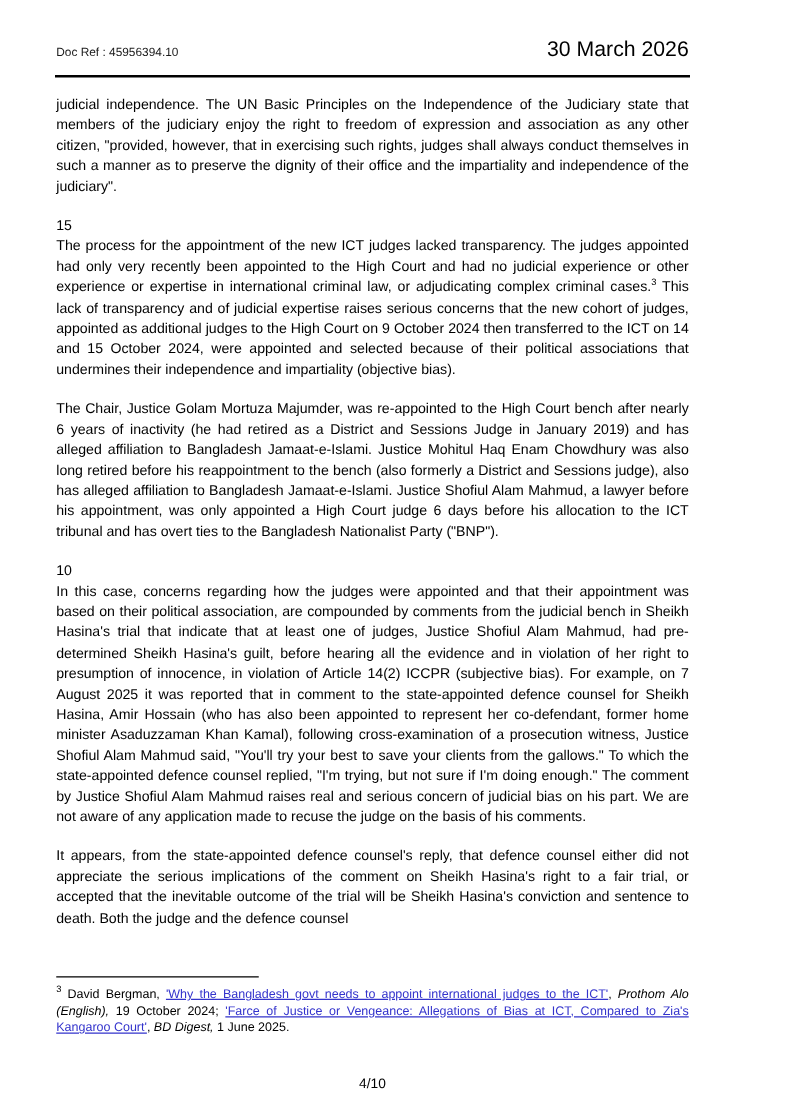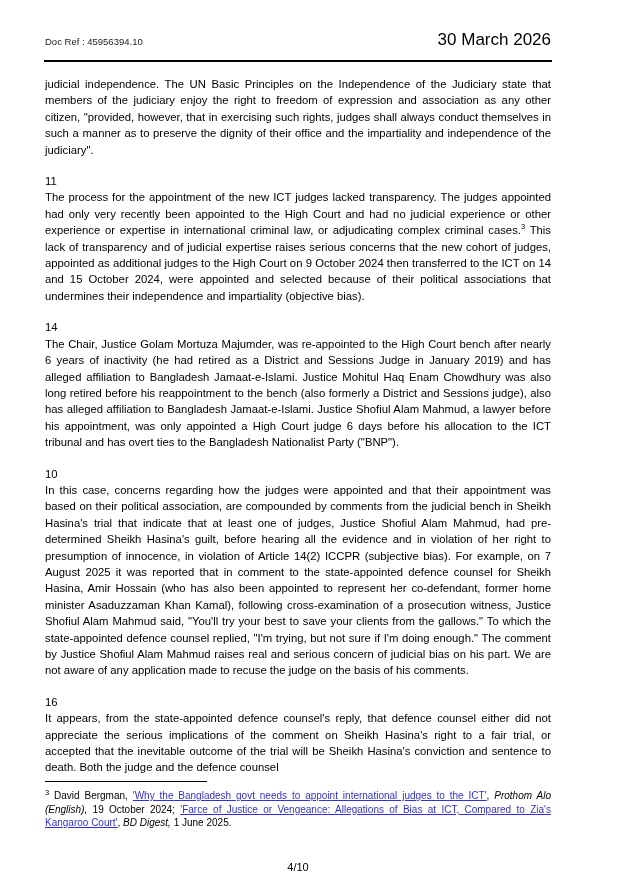--- a/index.html
+++ b/index.html
@@ -87,33 +87,31 @@
     <span class="date">30 March 2026</span>
   </div>
   <div class="header-rule"></div>
 
   <div class="content" id="body-paragraphs">
       <div class="para">
         <div class="para-num"></div>
         <div class="para-text"><span>judicial independence. The UN Basic Principles on the Independence of the Judiciary state that members of the judiciary enjoy the right to freedom of expression and association as any other citizen, "provided, however, that in exercising such rights, judges shall always conduct themselves in such a manner as to preserve the dignity of their office and the impartiality and independence of the judiciary".</span></div>
       </div>
       <div class="para">
-        <div class="para-num">11</div>
+        <div class="para-num">15</div>
         <div class="para-text"><span>The process for the appointment of the new ICT judges lacked transparency. The judges appointed had only very recently been appointed to the High Court and had no judicial experience or other experience or expertise in international criminal law, or adjudicating complex criminal cases.</span><sup>3</sup><span> This lack of transparency and of judicial expertise raises serious concerns that the new cohort of judges, appointed as additional judges to the High Court on 9 October 2024 then transferred to the ICT on 14 and 15 October 2024, were appointed and selected because of their political associations that undermines their independence and impartiality (objective bias).</span></div>
       </div>
       <div class="para">
-        <div class="para-num">14</div>
         <div class="para-text"><span>The Chair, Justice Golam Mortuza Majumder, was re-appointed to the High Court bench after nearly 6 years of inactivity (he had retired as a District and Sessions Judge in January 2019) and has alleged affiliation to Bangladesh Jamaat-e-Islami. Justice Mohitul Haq Enam Chowdhury was also long retired before his reappointment to the bench (also formerly a District and Sessions judge), also has alleged affiliation to Bangladesh Jamaat-e-Islami. Justice Shofiul Alam Mahmud, a lawyer before his appointment, was only appointed a High Court judge 6 days before his allocation to the ICT tribunal and has overt ties to the Bangladesh Nationalist Party ("BNP").</span></div>
       </div>
       <div class="para">
         <div class="para-num">10</div>
         <div class="para-text"><span>In this case, concerns regarding how the judges were appointed and that their appointment was based on their political association, are compounded by comments from the judicial bench in Sheikh Hasina's trial that indicate that at least one of judges, Justice Shofiul Alam Mahmud, had pre-determined Sheikh Hasina's guilt, before hearing all the evidence and in violation of her right to presumption of innocence, in violation of Article 14(2) ICCPR (subjective bias). For example, on 7 August 2025 it was reported that in comment to the state-appointed defence counsel for Sheikh Hasina, Amir Hossain (who has also been appointed to represent her co-defendant, former home minister Asaduzzaman Khan Kamal), following cross-examination of a prosecution witness, Justice Shofiul Alam Mahmud said, "You'll try your best to save your clients from the gallows." To which the state-appointed defence counsel replied, "I'm trying, but not sure if I'm doing enough." The comment by Justice Shofiul Alam Mahmud raises real and serious concern of judicial bias on his part. We are not aware of any application made to recuse the judge on the basis of his comments.</span></div>
       </div>
       <div class="para">
-        <div class="para-num">16</div>
         <div class="para-text"><span>It appears, from the state-appointed defence counsel's reply, that defence counsel either did not appreciate the serious implications of the comment on Sheikh Hasina's right to a fair trial, or accepted that the inevitable outcome of the trial will be Sheikh Hasina's conviction and sentence to death. Both the judge and the defence counsel</span></div>
       </div>
     </div>
 
   <div class="footnotes">
     <div class="fn-rule"></div>
     <div class="fn-text" id="footnote-text"><sup class="fn-marker">3</sup><span> David Bergman, </span><a href="#" style="color: rgb(51, 51, 204);">'Why the Bangladesh govt needs to appoint international judges to the ICT'</a><span>, </span><em>Prothom Alo (English),</em><span> 19 October 2024; </span><a href="#" style="color: rgb(51, 51, 204);">'Farce of Justice or Vengeance: Allegations of Bias at ICT, Compared to Zia's Kangaroo Court'</a><span>, </span><em>BD Digest,</em><span> 1 June 2025.</span></div>
   </div>
 
   <div class="page-number">4/10</div>

